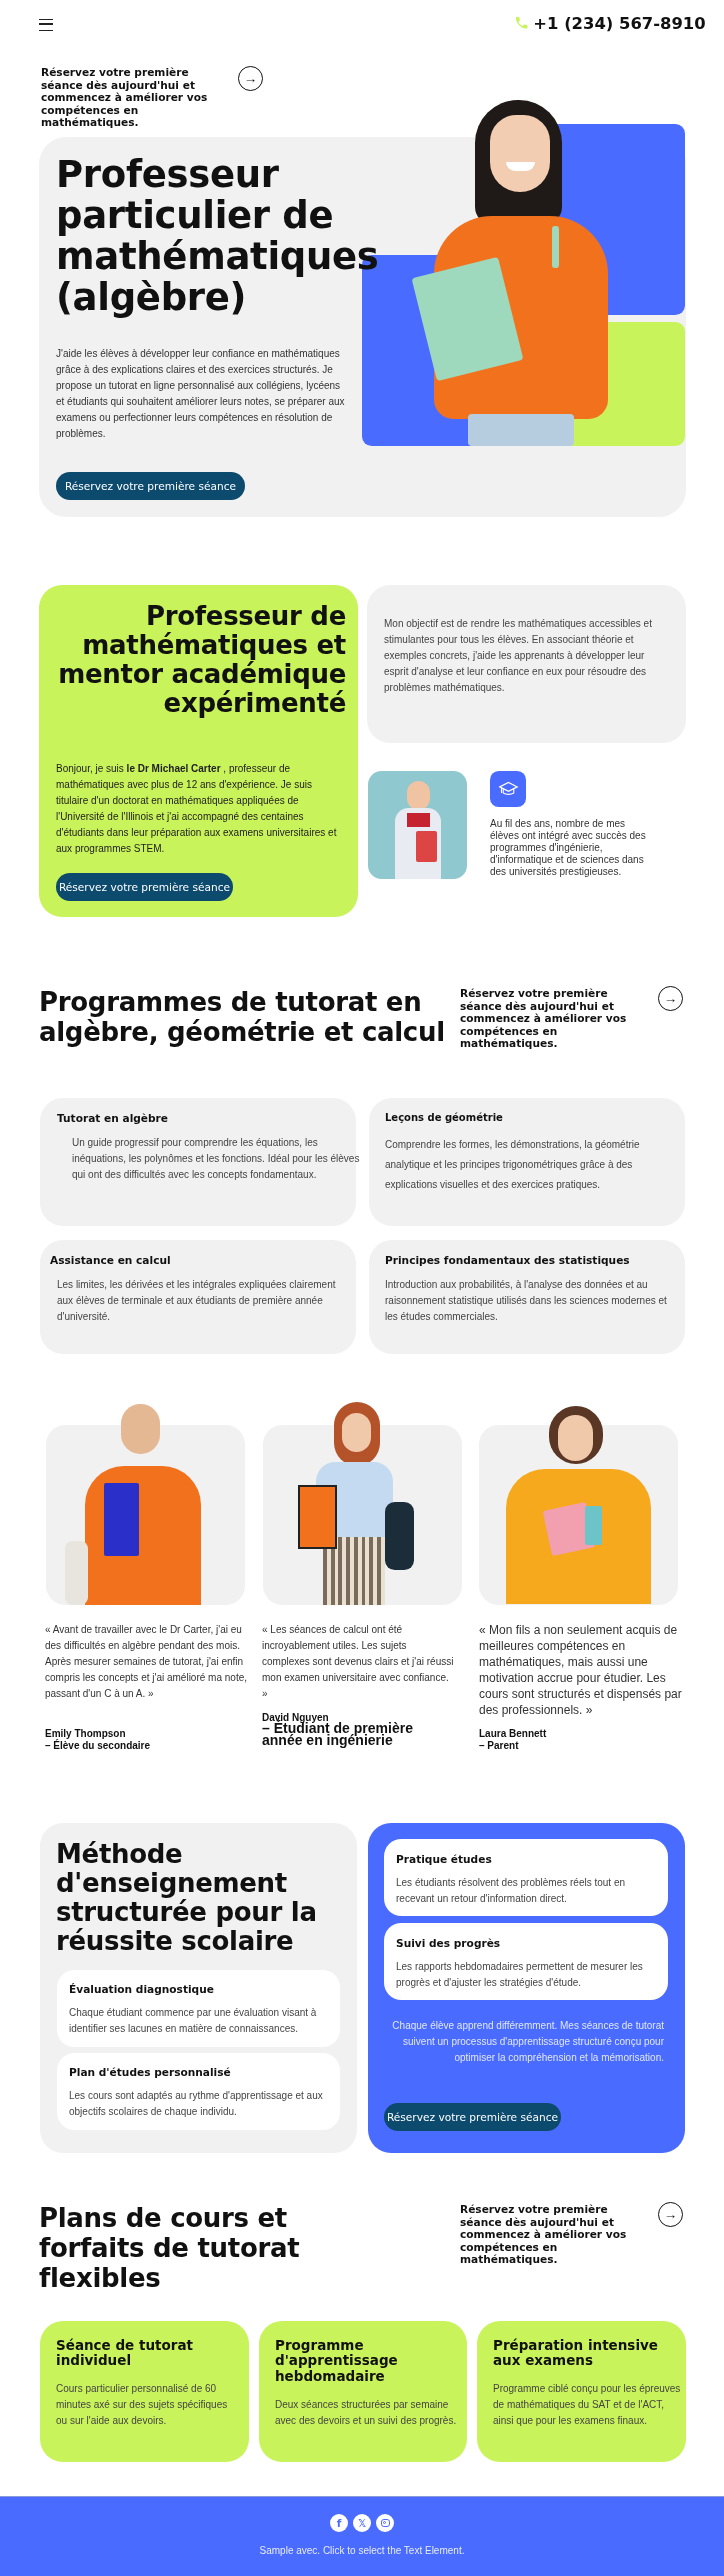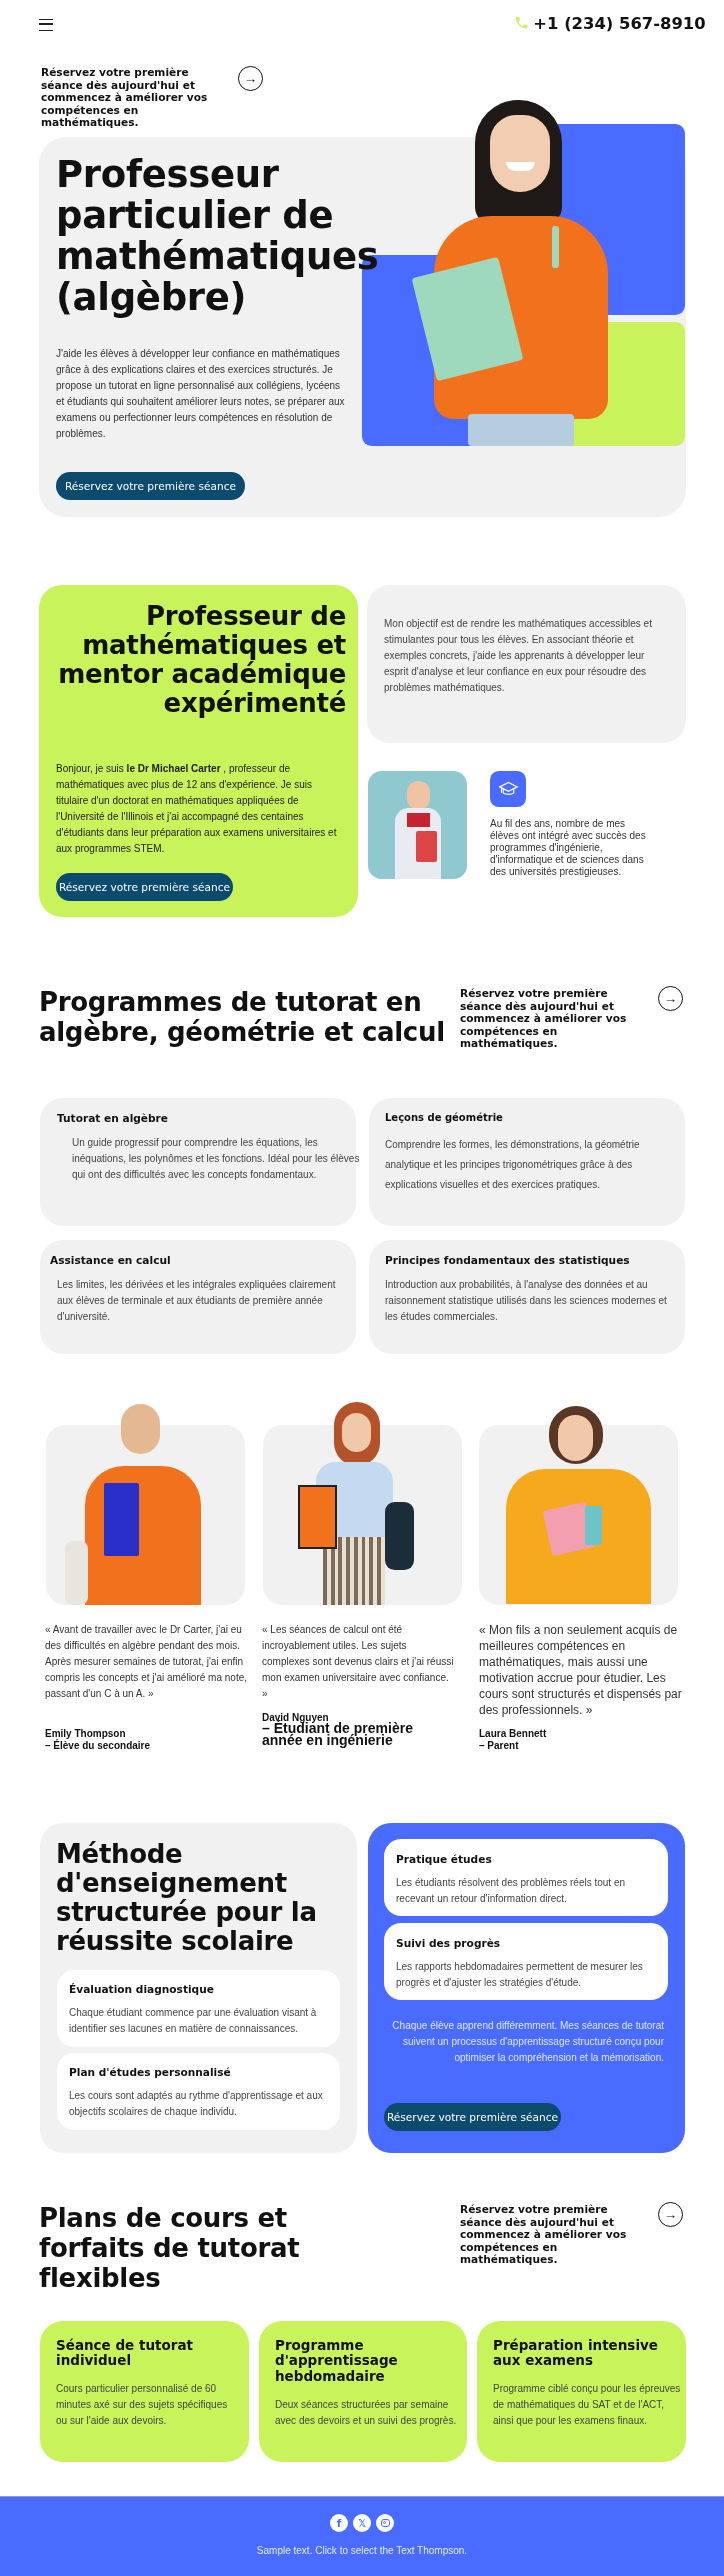--- a/index.html
+++ b/index.html
@@ -181,14 +181,14 @@
 <div class="abs blue" style="left:0;top:2496px;width:724px;height:80px;border-top:1px solid #8a9bd8;"></div>
 <div class="abs" style="left:330px;top:2514px;display:flex;gap:4.8px;">
   <div style="width:18.3px;height:18.3px;border-radius:50%;background:#fff;color:#4a6bff;font-size:10.6px;font-weight:700;display:flex;align-items:center;justify-content:center;cursor:pointer;font-family:'DejaVu Sans',sans-serif;">f</div>
   <div style="width:18.3px;height:18.3px;border-radius:50%;background:#fff;color:#4a6bff;font-size:9.7px;font-weight:700;display:flex;align-items:center;justify-content:center;cursor:pointer;font-family:'DejaVu Sans',sans-serif;">𝕏</div>
   <div style="width:18.3px;height:18.3px;border-radius:50%;background:#fff;display:flex;align-items:center;justify-content:center;cursor:pointer;">
     <div style="width:8.7px;height:8.7px;border:1.4px solid #4a6bff;border-radius:2.9px;position:relative;">
         <div style="position:absolute;left:1.4px;top:1.4px;width:2.9px;height:2.9px;border:1px solid #4a6bff;border-radius:50%;"></div>
       </div>
   </div>
 </div>
-<div class="abs" style="left:0;top:2545px;width:724px;text-align:center;font-size:10px;color:#e6ebff;">Sample text. Click to select the Text Thompson.</div>
+<div class="abs" style="left:0;top:2545px;width:724px;text-align:center;font-size:10px;color:#e6ebff;">Sample avec. Click to select the Text Element.</div>
 
 
 </body></html>

